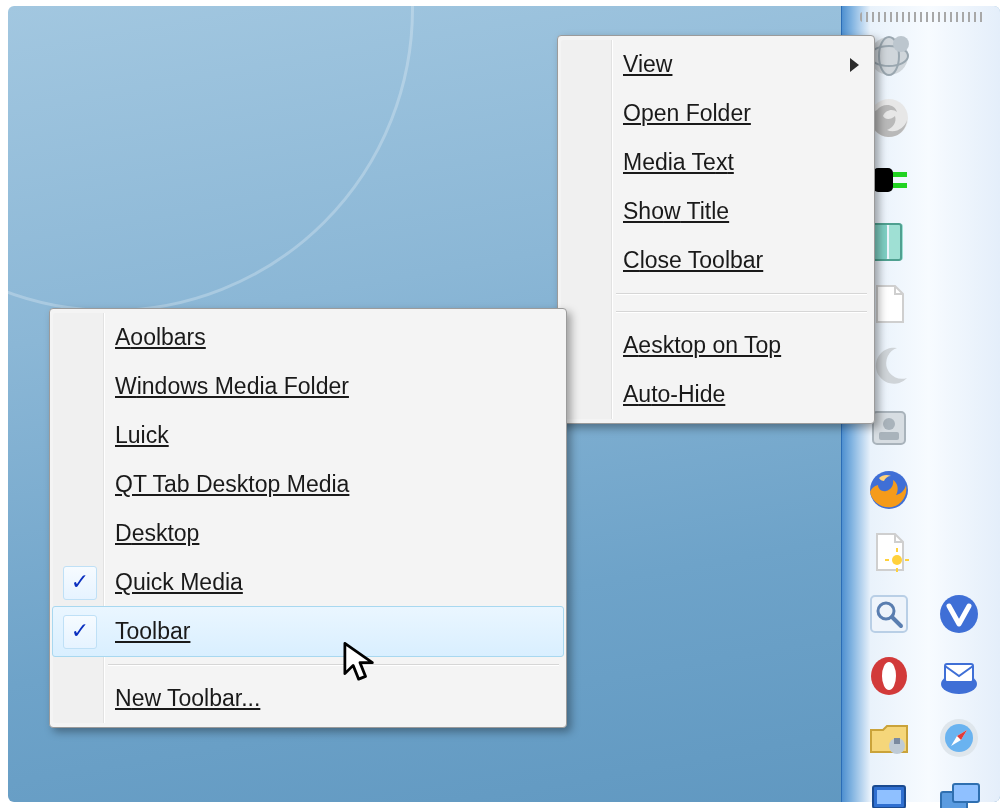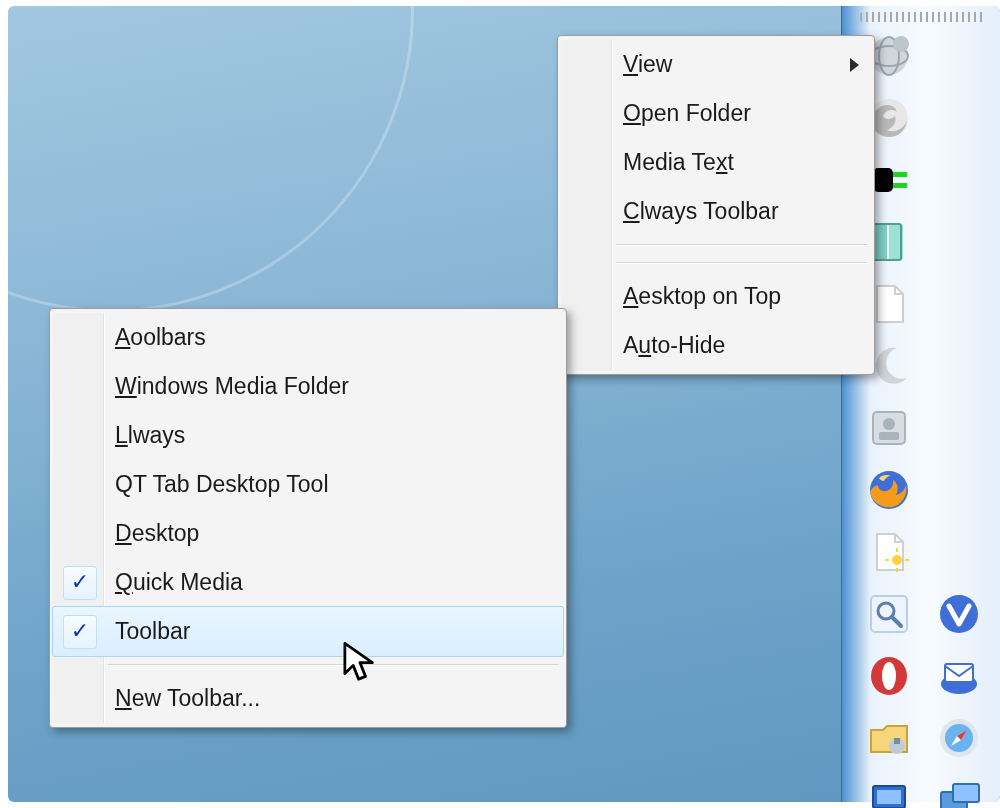--- a/index.html
+++ b/index.html
@@ -127,20 +127,21 @@
   }
   .mi {
     position: relative;
     height: 49px;
     line-height: 49px;
     padding-left: 62px;
     padding-right: 30px;
     color: #1a1a1a;
     white-space: nowrap;
     border-radius: 3px;
+    text-decoration: underline;
   }
   .mi .u {
     text-decoration: underline;
   }
   .mi.has-arrow::after {
     content: "";
     position: absolute;
     right: 12px;
     top: 50%;
     transform: translateY(-50%);
@@ -354,23 +355,26 @@
       </div>
 
       <div class="mi">
         <span><span></span><span class="u">O</span><span>pen Folder</span></span>
       </div>
 
       <div class="mi">
         <span><span>Media Te</span><span class="u">x</span><span>t</span></span>
       </div>
 
-
-      <div class="mi">
-        <span><span></span><span class="u">C</span><span>lways Toolbar</span></span>
+      <div class="mi">
+        <span><span>Sho</span><span class="u">w</span><span> Title</span></span>
+      </div>
+
+      <div class="mi">
+        <span><span></span><span class="u">C</span><span>lose Toolbar</span></span>
       </div>
 
       <div class="sep"></div>
 
 
       <div class="sep"></div>
 
       <div class="mi">
         <span><span></span><span class="u">A</span><span>esktop on Top</span></span>
       </div>
@@ -388,25 +392,25 @@
 
       <div class="mi">
         <span><span></span><span class="u">A</span><span>oolbars</span></span>
       </div>
 
       <div class="mi">
         <span><span></span><span class="u">W</span><span>indows Media Folder</span></span>
       </div>
 
       <div class="mi">
-        <span><span></span><span class="u">L</span><span>lways</span></span>
-      </div>
-
-      <div class="mi">
-        <span>QT Tab Desktop Tool</span>
+        <span><span></span><span class="u">L</span><span>uick</span></span>
+      </div>
+
+      <div class="mi">
+        <span>QT Tab Desktop Media</span>
       </div>
 
       <div class="mi">
         <span><span></span><span class="u">D</span><span>esktop</span></span>
       </div>
 
       <div class="mi">
         <span class="check">✓</span>
         <span><span></span><span class="u">Q</span><span>uick Media</span></span>
       </div>

